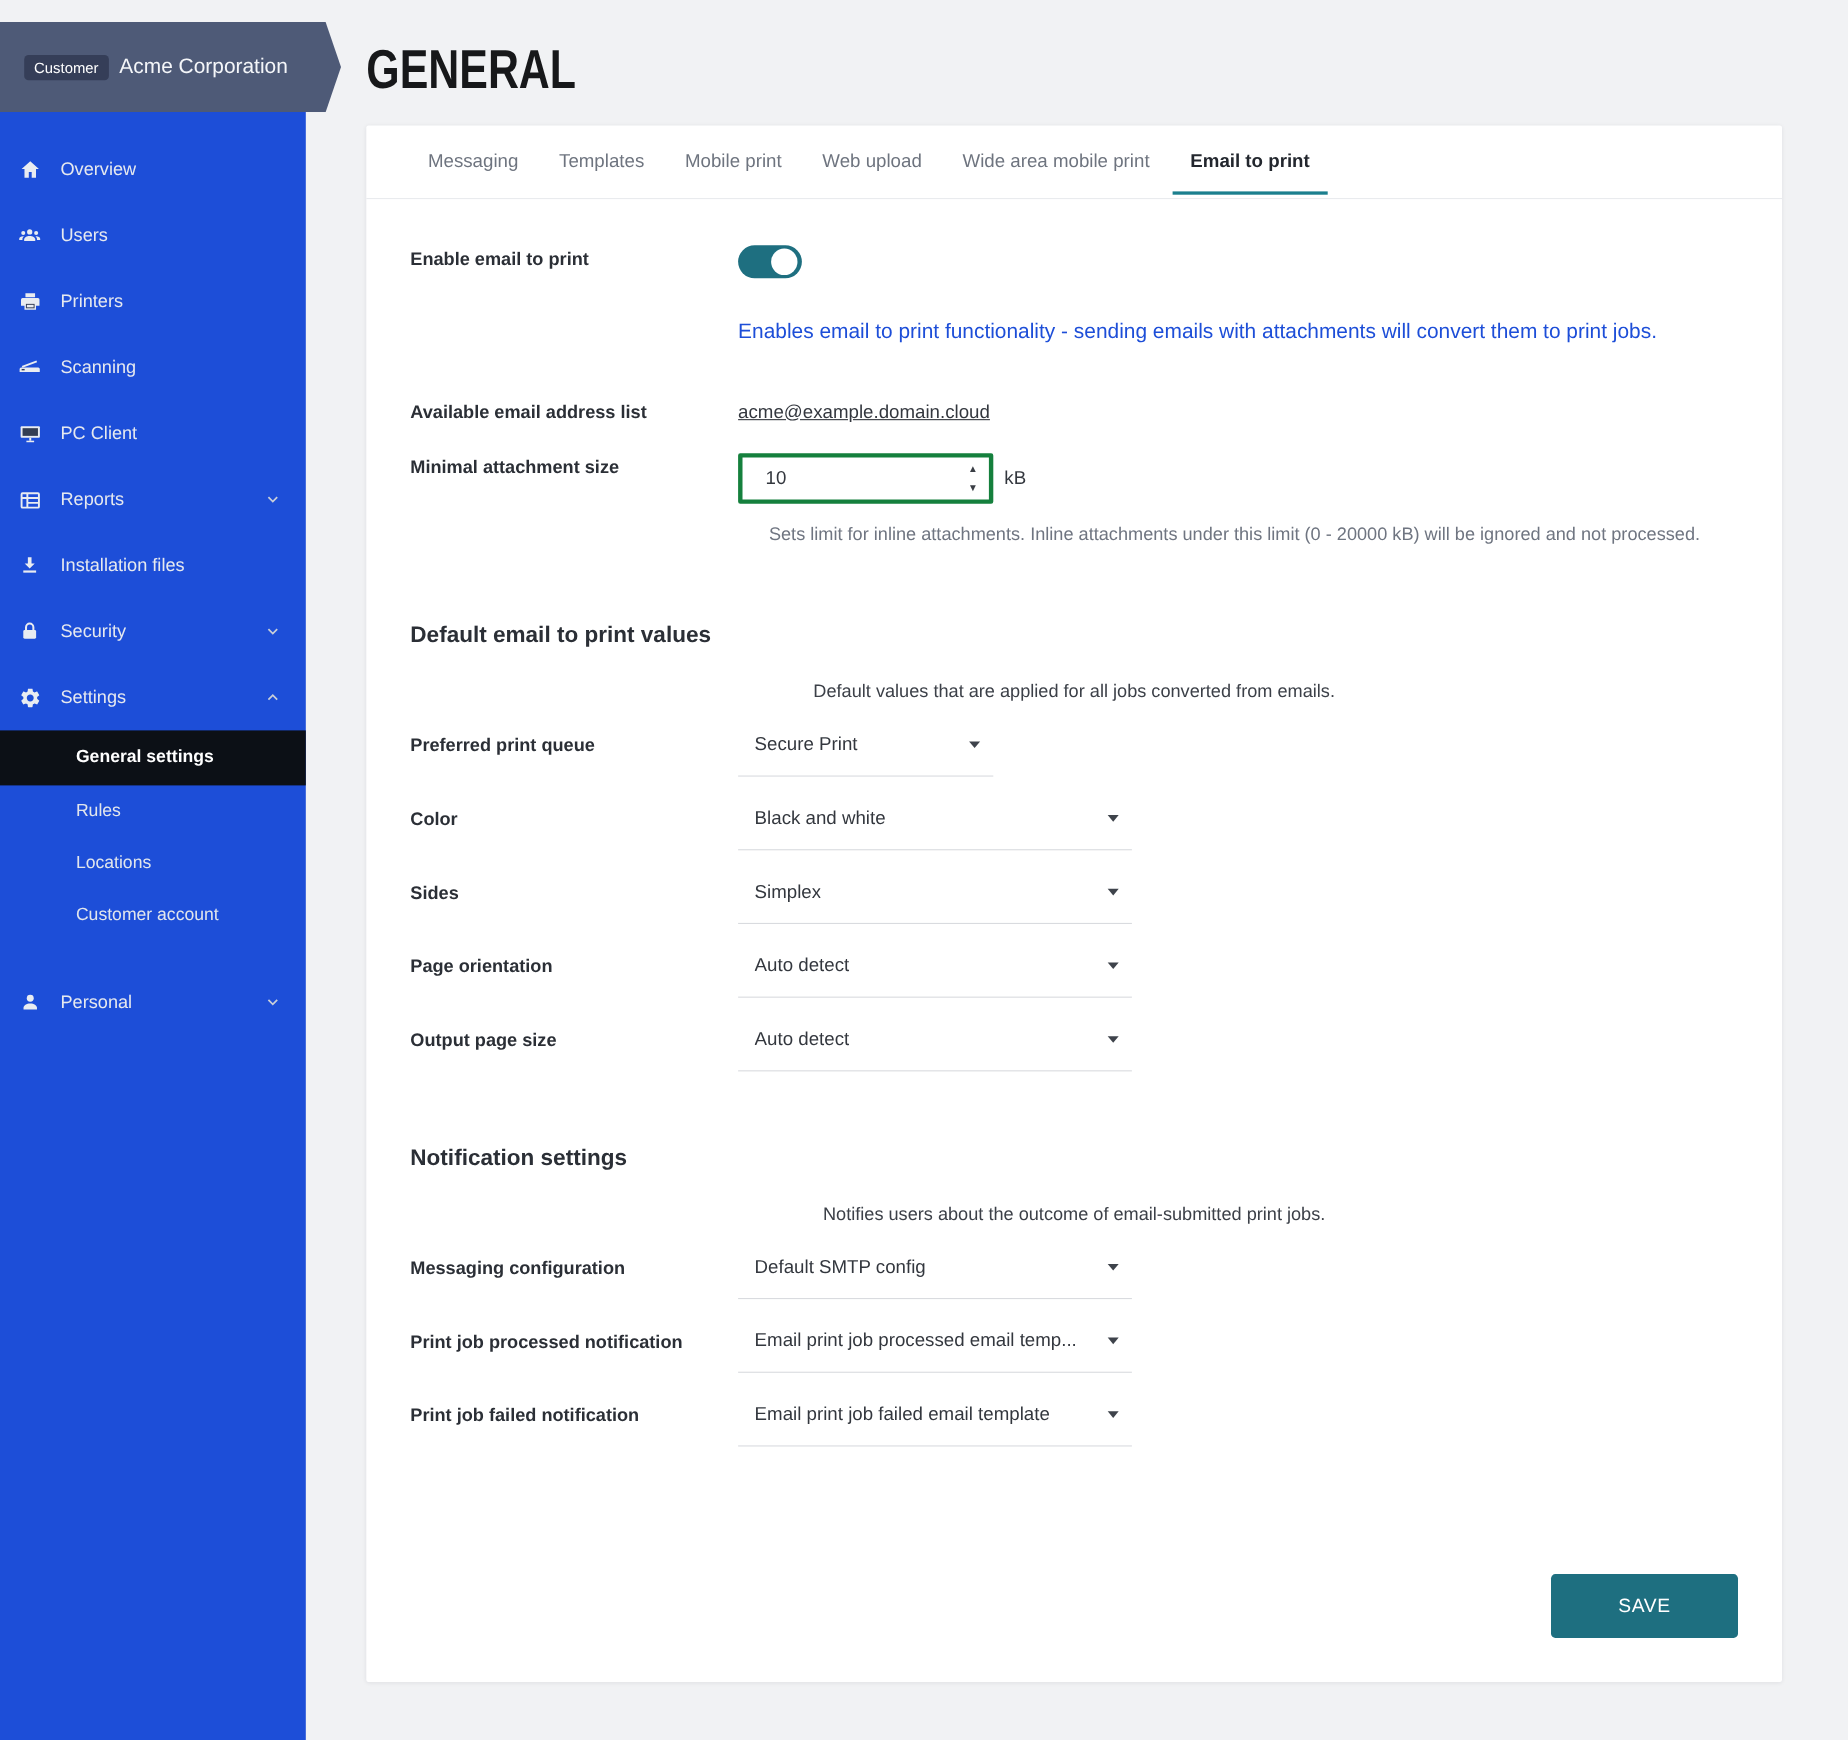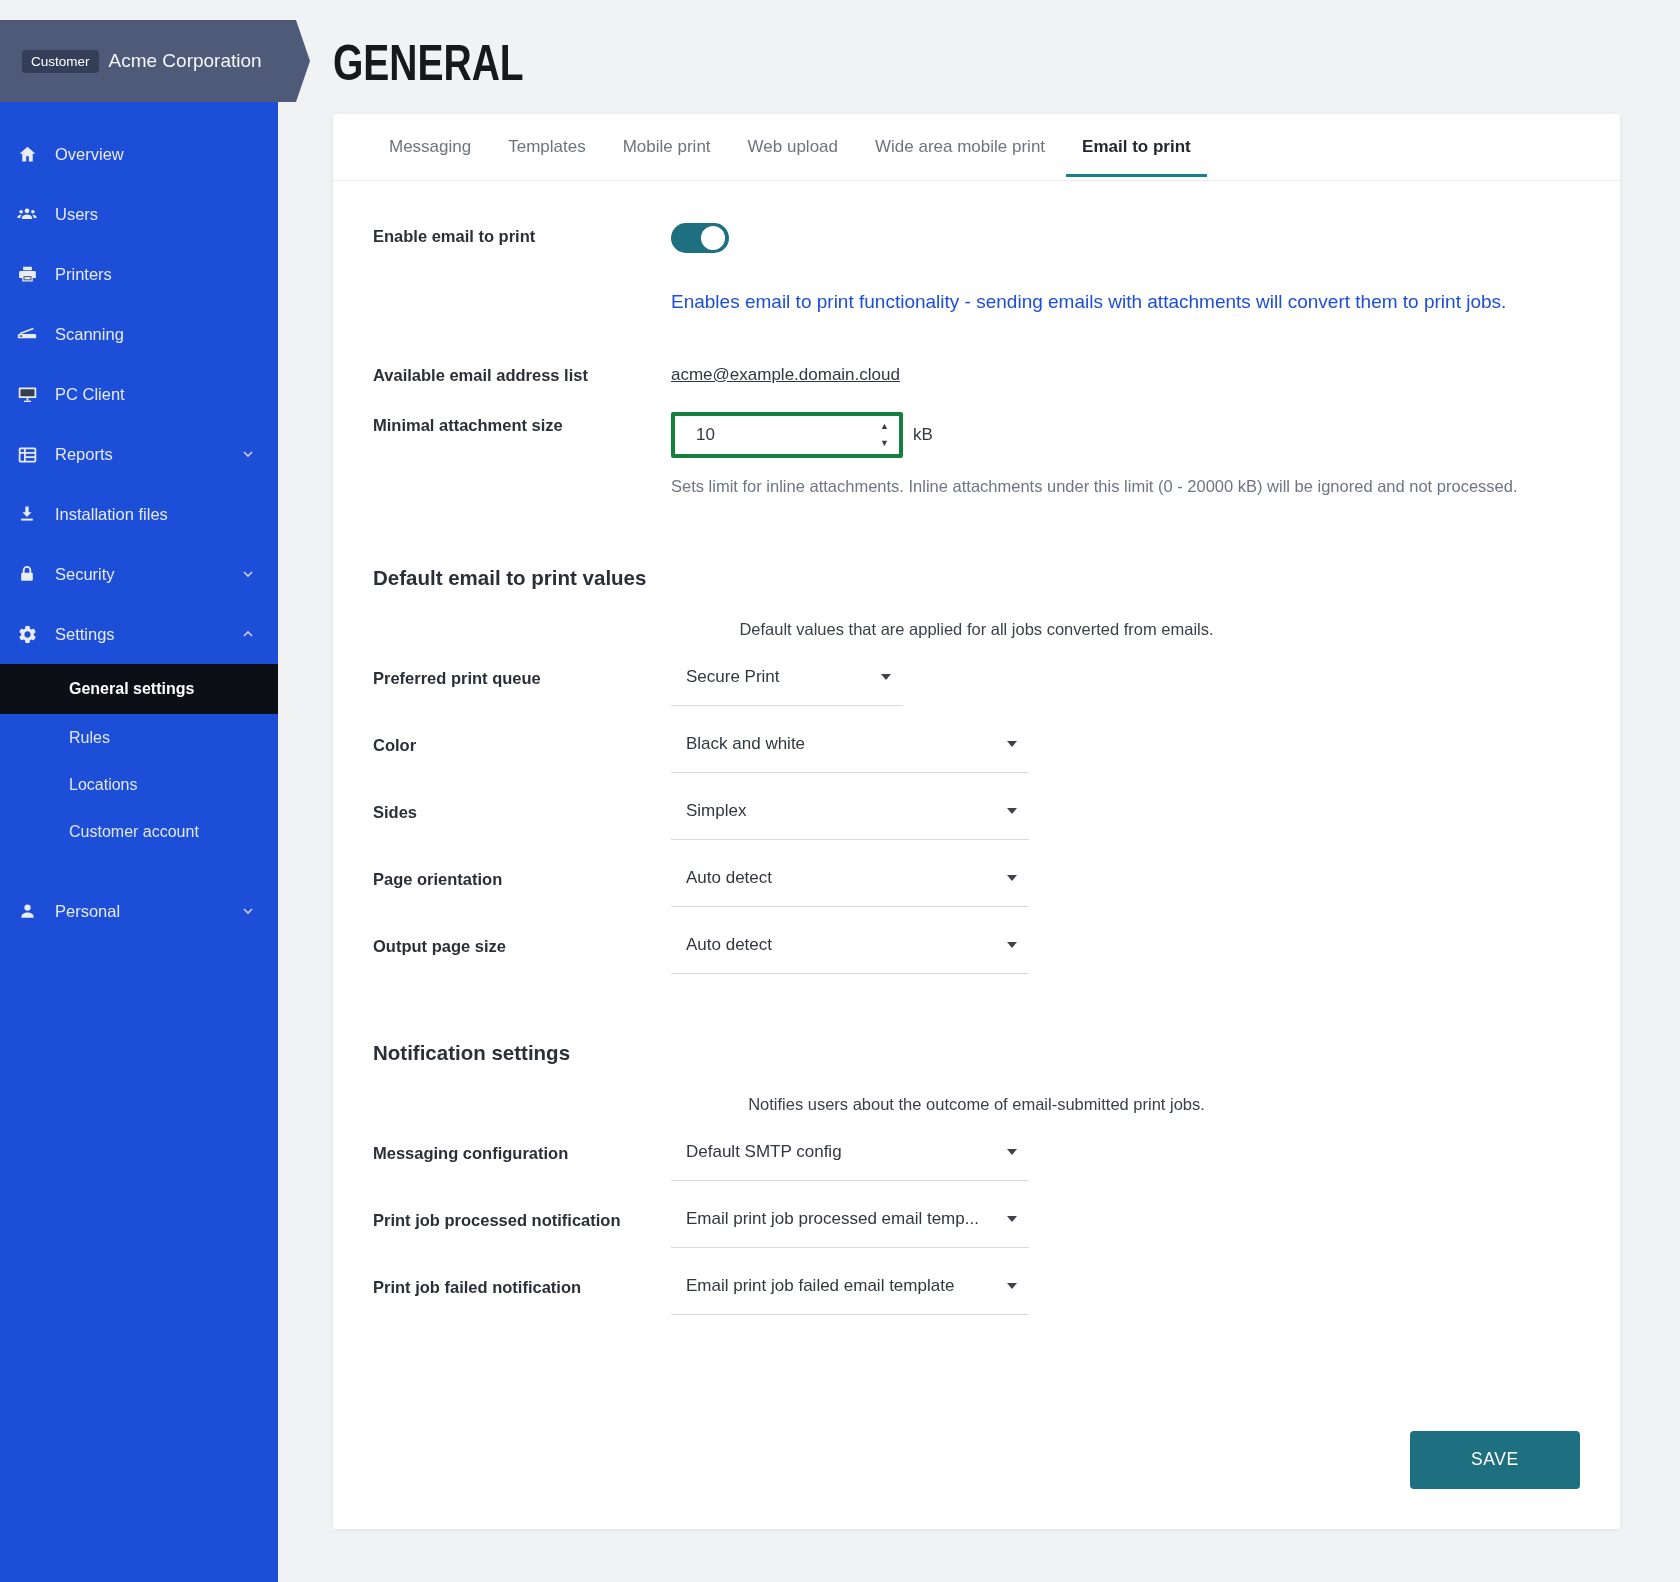--- a/index.html
+++ b/index.html
@@ -70,21 +70,21 @@
   .row-email { margin-top:46px; }
   .fvalue { font-size:17px; color:#33373e; padding-top:3px;text-decoration:underline; }
 
   .row-attach { margin-top:26px; }
   .attach-wrap { display:flex; align-items:center; }
   .numbox { width:232px; height:46px; border:4px solid #15803d; border-radius:2px; background:#fff; display:flex; align-items:center; padding:0 10px 0 19px; }
   .numbox input { border:none; outline:none; font-size:17px; color:#33373e; width:100%; font-family:inherit; background:transparent; }
   .spin { display:flex; flex-direction:column; gap:8px; align-items:center; }
   .spin .arr { font-size:9px; color:#3a3e45; line-height:1; cursor:pointer; }
   .unit { font-size:17px; color:#33373e; margin-left:10px; }
-  .help { margin-top:17px; font-size:16.5px; color:#6f7581; text-align:justify; line-height:1.45; padding-right:0; }
+  .help { margin-top:17px; font-size:16.5px; color:#6f7581; text-align:justify; line-height:1.45; padding-right:0;margin-left:28px; }
 
   .sec-title { margin-top:67px; font-size:20.5px; font-weight:bold; color:#2b2f36; }
   .sec-sub { margin-top:30px; font-size:16.5px; color:#3c4048;text-align:center; }
 
   .frow { margin-top:26px; }
   .sel {
     width:358px; display:flex; align-items:flex-start; justify-content:space-between;
     border-bottom:1px solid #d9dbdf; padding:2px 12px 18px 15px; cursor:pointer;
   }
   .sel.narrow { width:232px; }

